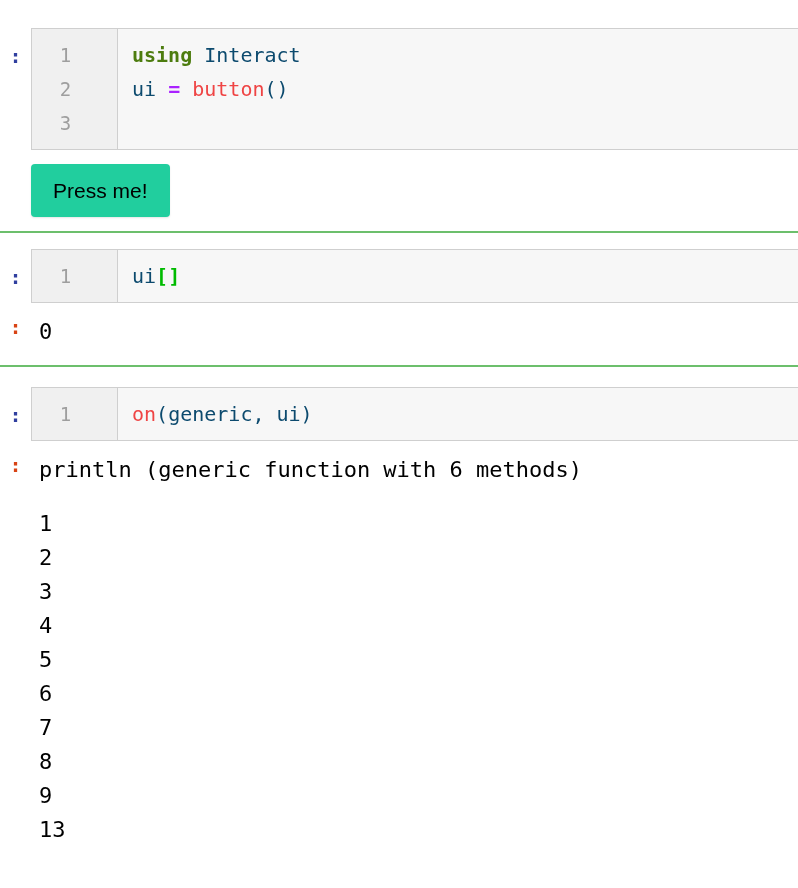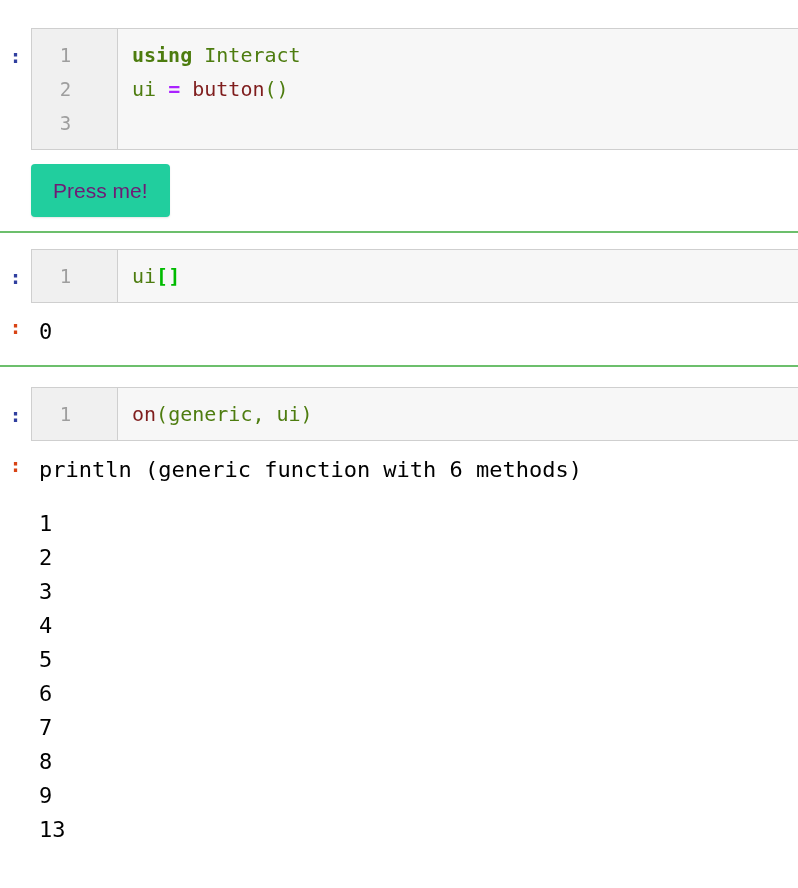--- a/index.html
+++ b/index.html
@@ -96,36 +96,36 @@
   .code-line {
     font-family: "DejaVu Sans Mono", "Liberation Mono", monospace;
     font-size: 20px;
     line-height: 34px;
     color: #111111;
     white-space: pre;
   }
 
   
   .tok-keyword { color: #4d7c0f; font-weight: 700; }
-  .tok-func    { color: #7f1d1d; }
+  .tok-func    { color: #ef4444; }
   .tok-op      { color: #aa22ff; font-weight: 700; }
   .tok-bracket { color: #00bb00; font-weight: 700; }
-  .tok-plain   { color: #4d7c0f; }
+  .tok-plain   { color: #0c4a6e; }
 
   
   .widget-area {
     padding: 14px 0 14px 31px;
   }
 
   .press-button {
     display: inline-block;
     border: none;
     border-radius: 4px;
     background: #21ce9e;
-    color: #701a75;
+    color: #000000;
     font-family: "Liberation Sans", sans-serif;
     font-size: 21px;
     line-height: 1;
     padding: 16px 22px;
     cursor: pointer;
     box-shadow: 0 1px 2px rgba(0,0,0,0.10);
   }
 
   
   .output-row {

